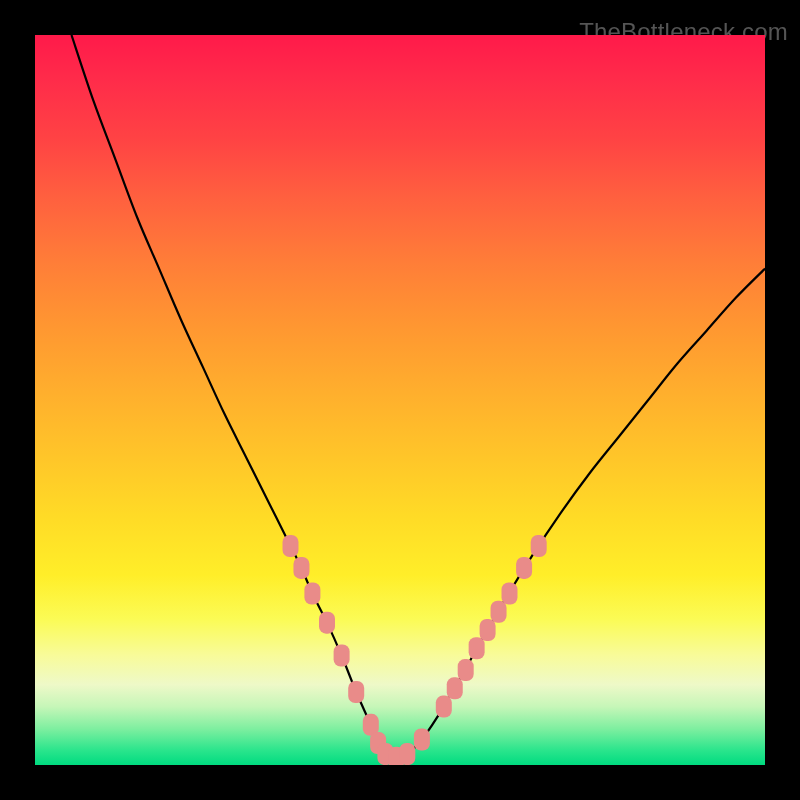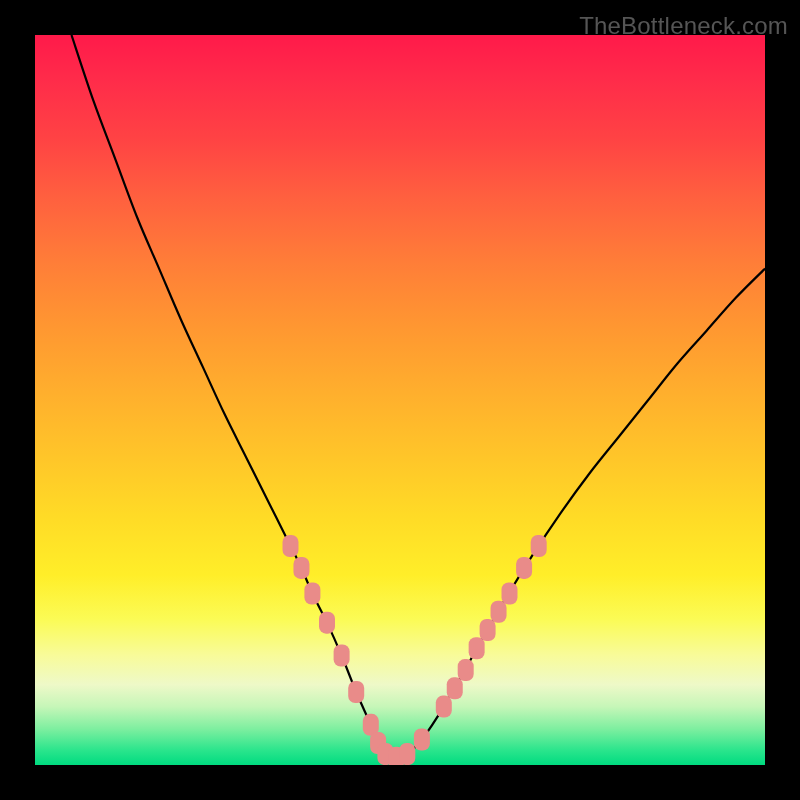--- a/index.html
+++ b/index.html
@@ -49,21 +49,21 @@
       #f8fb9a 85%,
       #eef9c8 89%,
       #c6f6b8 92%,
       #7fefa0 95%,
       #2ae58c 98%,
       #00db80 100%
     );
   }
   .watermark {
     position: absolute;
-    top: 12px;
+    top: 18px;
     right: 12px;
     color: #555;
     font-size: 24px;
     font-weight: 500;
     letter-spacing: 0.2px;
     user-select: none;
   }
   svg.curves {
     position: absolute;
     left: 0;

